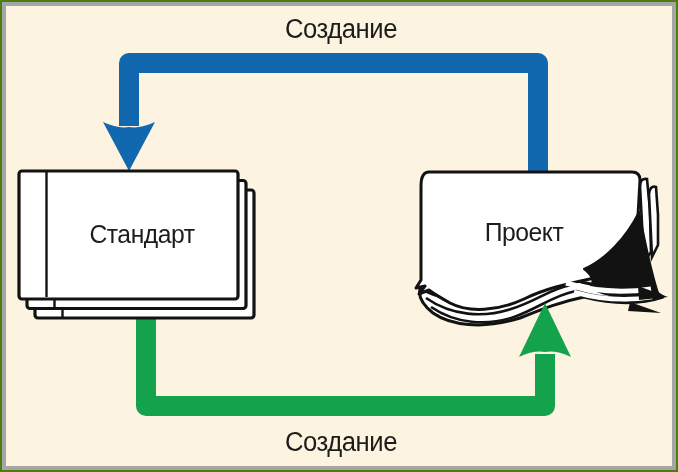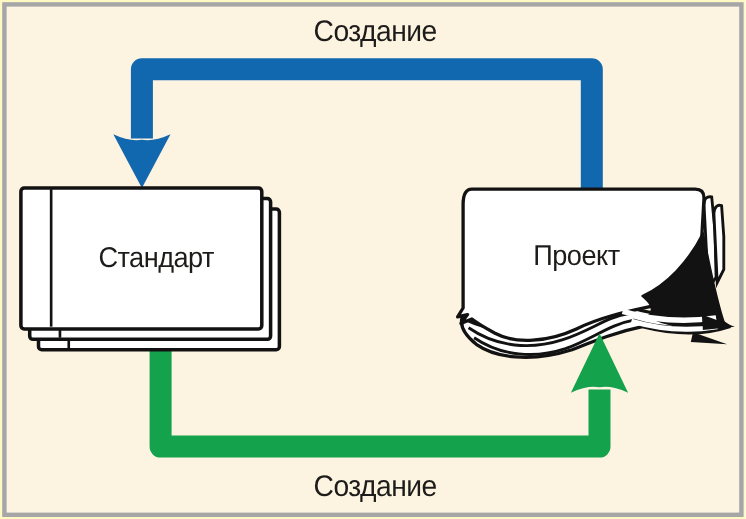--- a/index.html
+++ b/index.html
@@ -1,19 +1,19 @@
 <!DOCTYPE html>
 <html><head>
 <meta charset="utf-8">
 <style>
   html,body{margin:0;padding:0;background:#fff;}
   #stage{
     position:relative;
     width:678px;height:472px;
-    background:#fef9c3;
+    background:#4d7c0f;
     overflow:hidden;
     font-family:"Liberation Sans","DejaVu Sans",sans-serif;
   }
   #frame{
     position:absolute;left:2px;top:2px;right:2px;bottom:2px;
     border:4px solid #a6a6a6;
     background:#fcf3e1;
   }
   #canvas{position:absolute;left:0;top:0;width:678px;height:472px;}
   .lbl{

